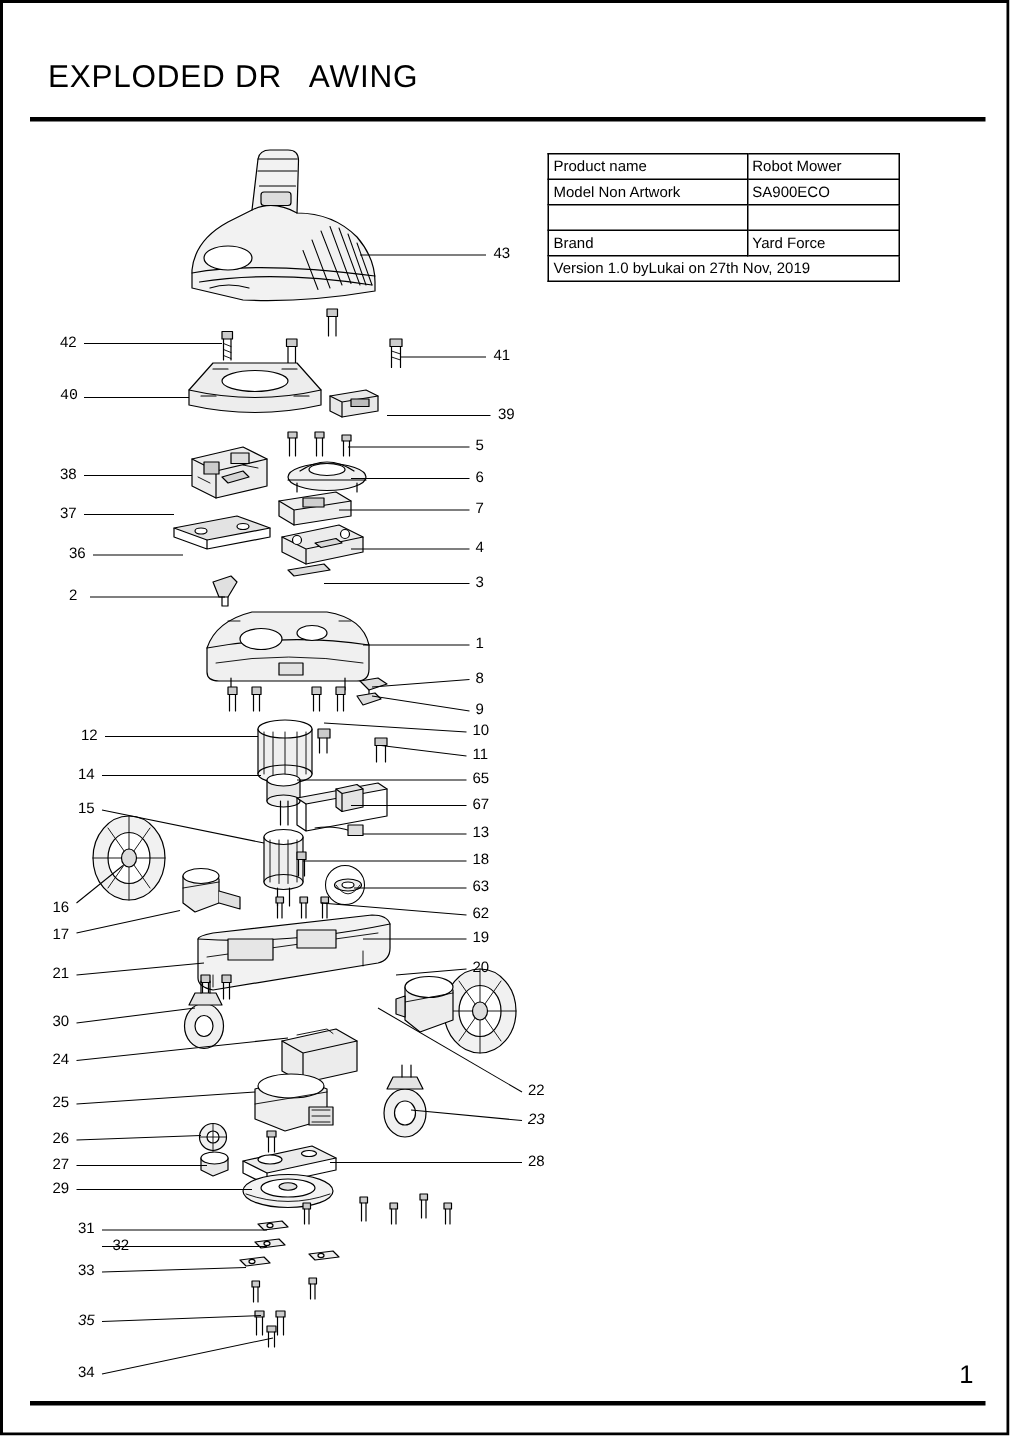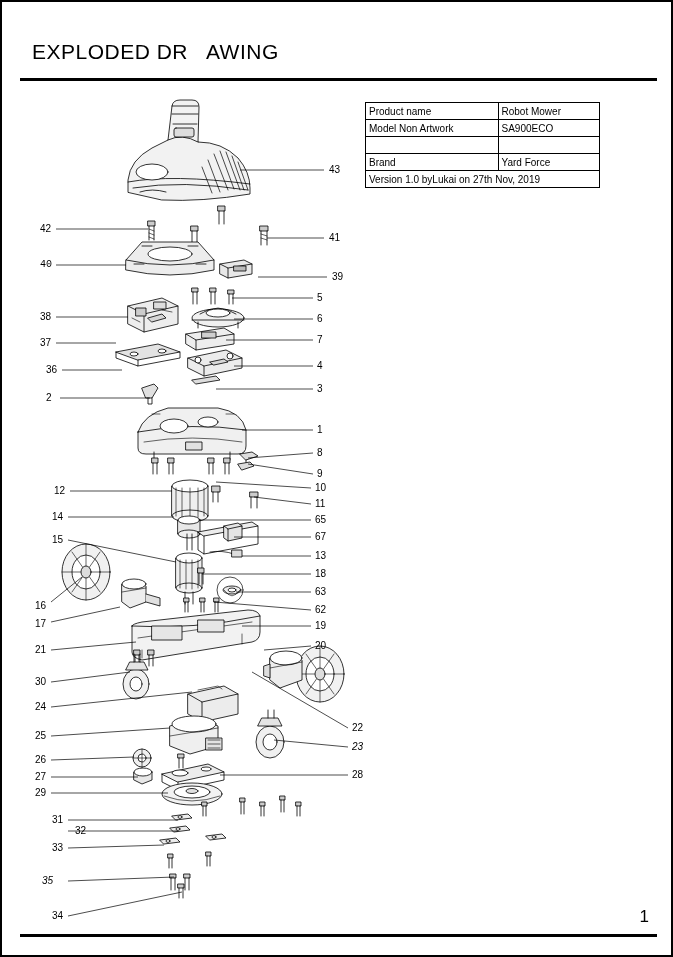--- a/index.html
+++ b/index.html
@@ -556,19 +556,19 @@
       <div class="callout" style="left: 350px; top: 721px;">22</div>
       <div class="callout" style="left: 33px; top: 729px;">25</div>
       <div class="callout" style="left: 350px; top: 740px; font-style: italic;">23</div>
       <div class="callout" style="left: 33px; top: 753px;">26</div>
       <div class="callout" style="left: 33px; top: 770px;">27</div>
       <div class="callout" style="left: 350px; top: 768px;">28</div>
       <div class="callout" style="left: 33px; top: 786px;">29</div>
       <div class="callout" style="left: 50px; top: 813px;">31</div>
       <div class="callout" style="left: 50px; top: 824px; margin-left: 23px;">32</div>
       <div class="callout" style="left: 50px; top: 841px;">33</div>
-      <div class="callout" style="left: 40px; top: 874px; font-style: italic;">35</div>
+      <div class="callout" style="left: 50px; top: 874px; font-style: italic;">35</div>
       <div class="callout" style="left: 50px; top: 909px;">34</div>
     </div>
 
   <div class="footer-rule"></div>
   <div class="page-number">1</div>
 </div>
 
 </body></html>

